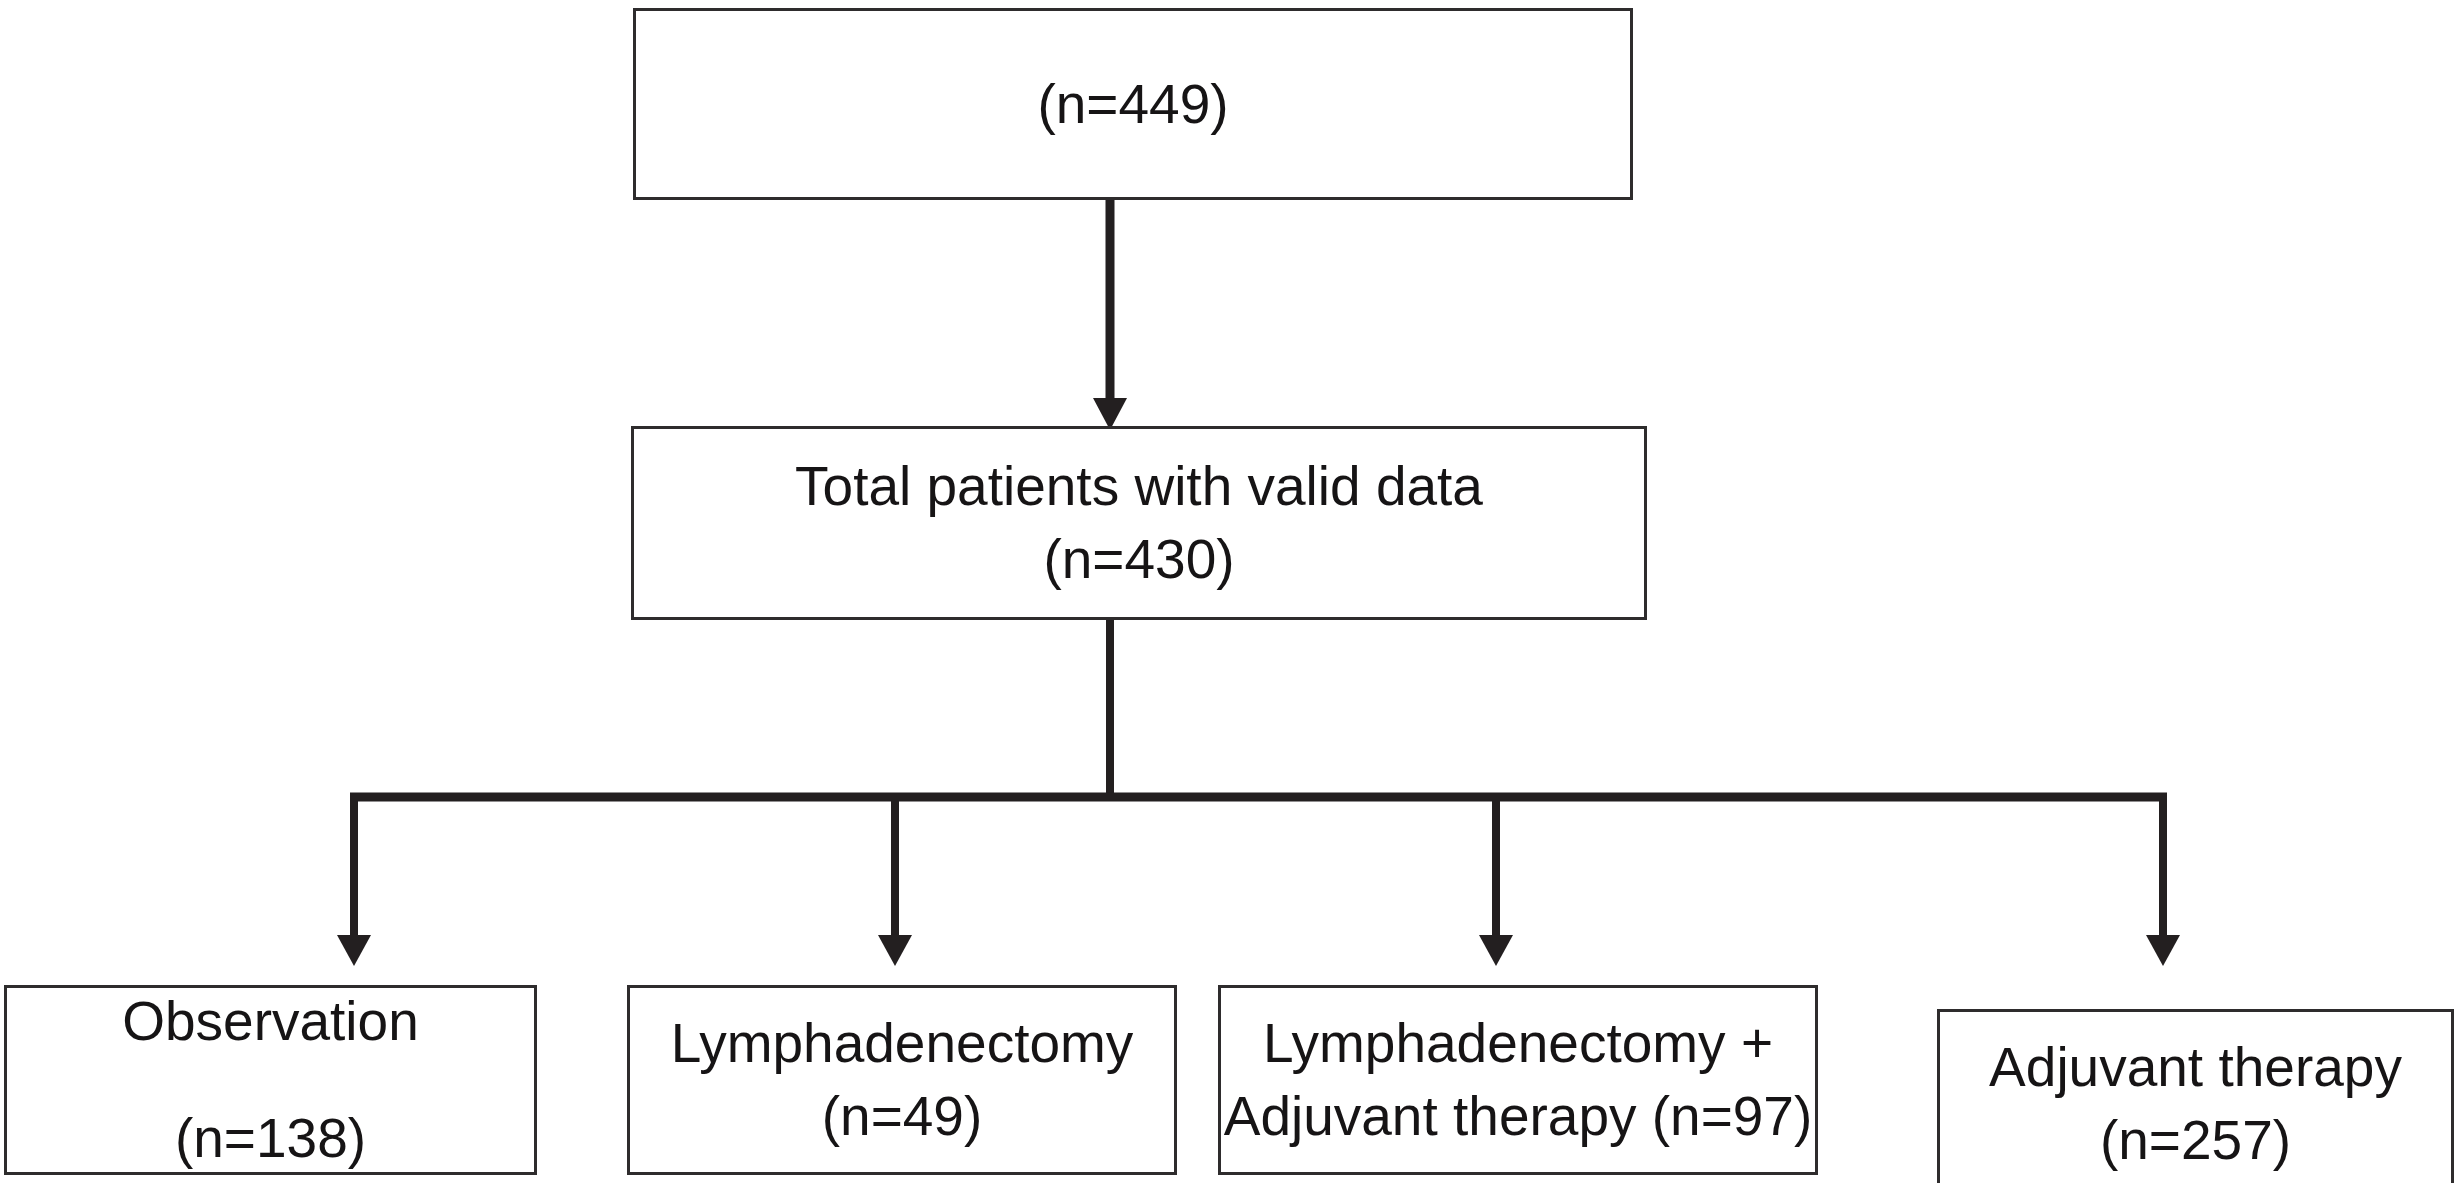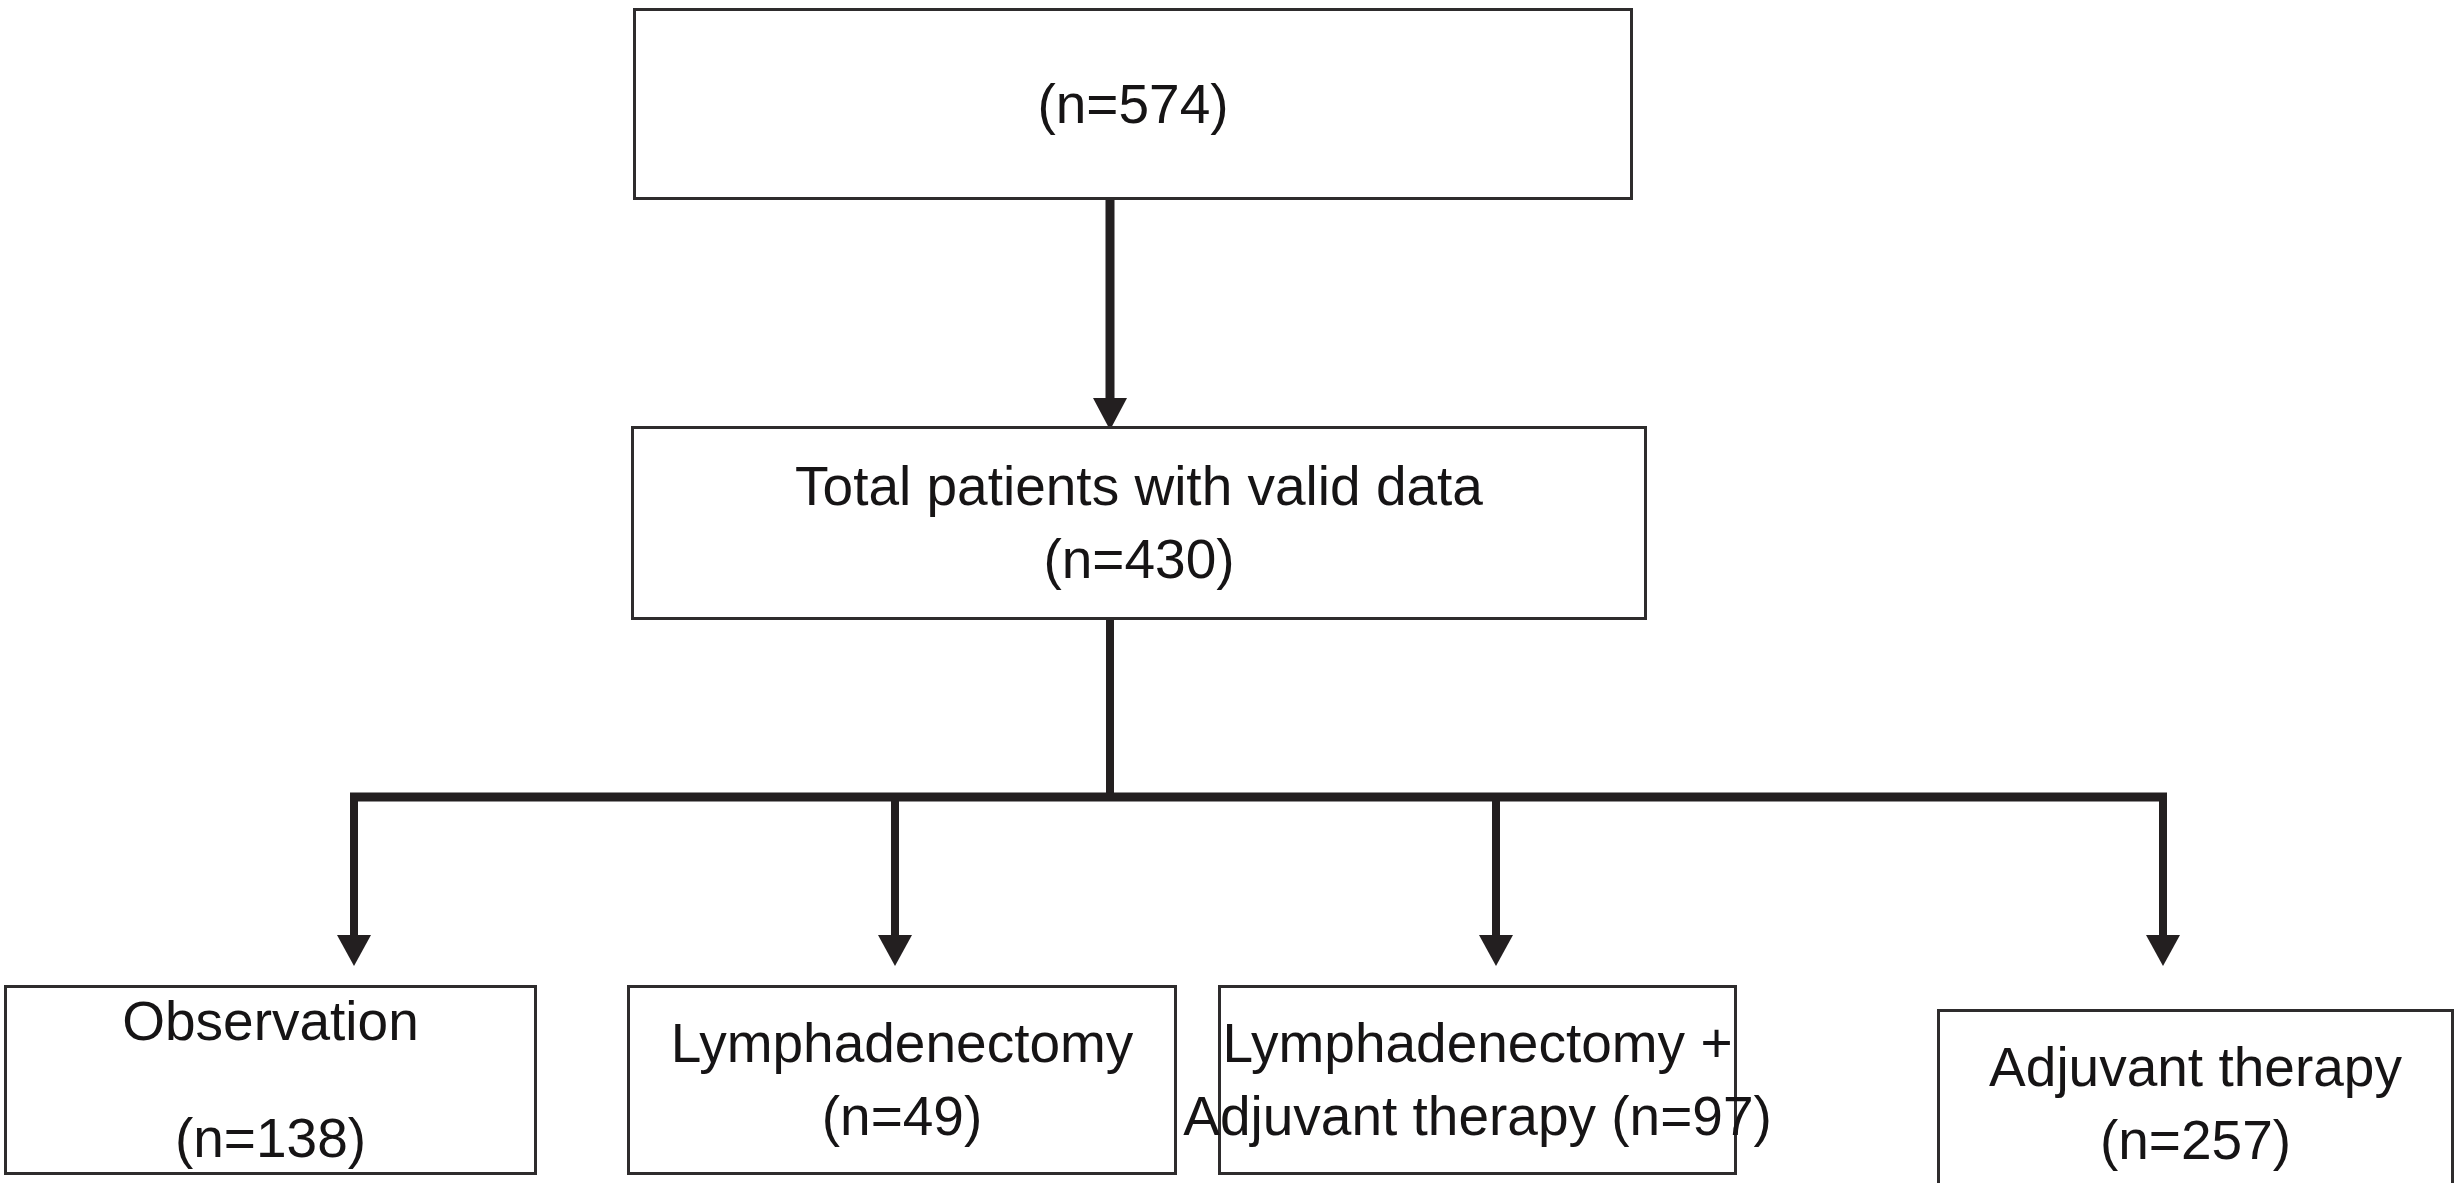--- a/index.html
+++ b/index.html
@@ -44,21 +44,21 @@
     text-align: center;
     color: var(--text);
     font-size: 55px;
     line-height: 1.32;
     white-space: nowrap;
   }
   .n-top { left: 633px;  top: 8px;   width: 1000px; height: 192px; }
   .n-mid { left: 631px;  top: 426px; width: 1016px; height: 194px; }
   .n-b1  { left: 4px;    top: 985px; width: 533px;  height: 190px; gap: 44px; }
   .n-b2  { left: 627px;  top: 985px; width: 550px;  height: 190px; }
-  .n-b3  { left: 1218px; top: 985px; width: 519px;  height: 190px; }
+  .n-b3  { left: 1218px; top: 985px; width: 600px;  height: 190px; }
   .n-b4  { left: 1937px; top: 985px; width: 517px;  height: 190px; margin-top: 24px; }
 </style>
 </head>
 <body>
 
 <div class="canvas">
 
   <svg class="connectors" viewBox="0 0 2459 1183">
 
     <g>
@@ -86,21 +86,21 @@
       <polygon points="1479,935 1513,935 1496,966"></polygon>
     </g>
 
     <g>
       <line x1="2163" y1="793" x2="2163" y2="937" stroke-width="8"></line>
       <polygon points="2146,935 2180,935 2163,966"></polygon>
     </g>
   </svg>
 
   <div class="node n-top">
-    <span>(n=574)</span>
+    <span>(n=449)</span>
   </div>
 
   <div class="node n-mid">
     <span>Total patients with valid data</span>
     <span>(n=430)</span>
   </div>
 
   <div class="node n-b1">
     <span>Observation</span>
     <span>(n=138)</span>

